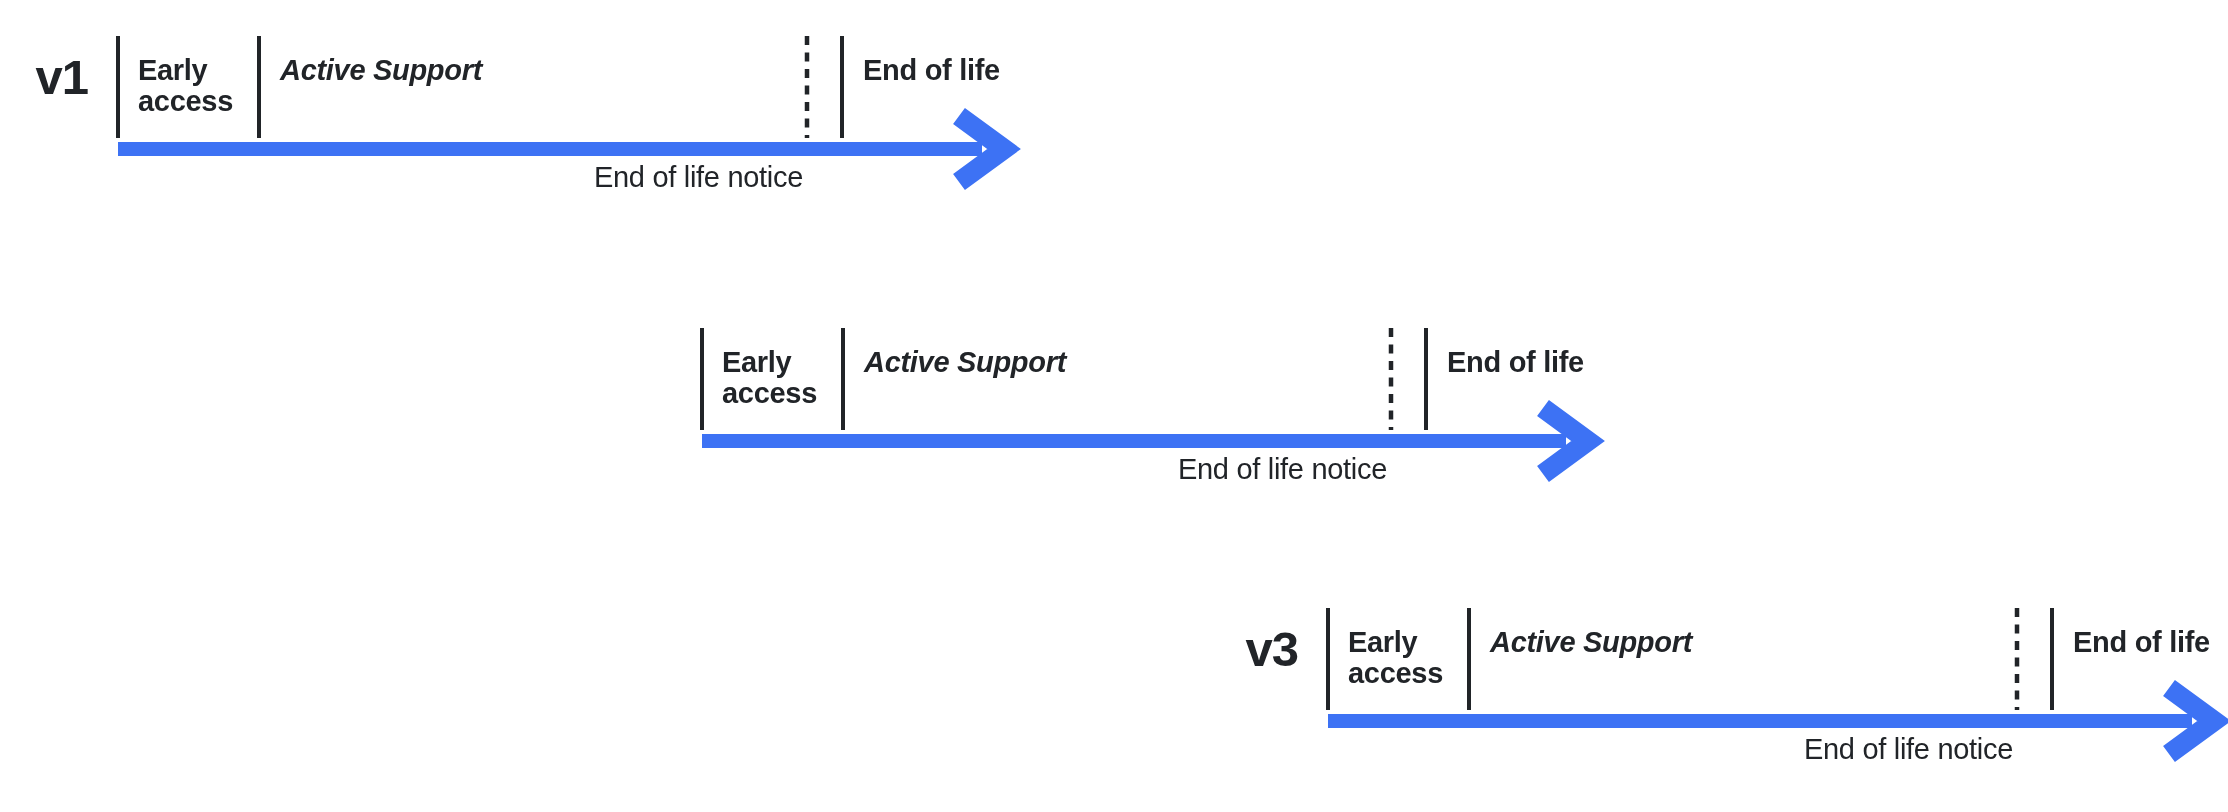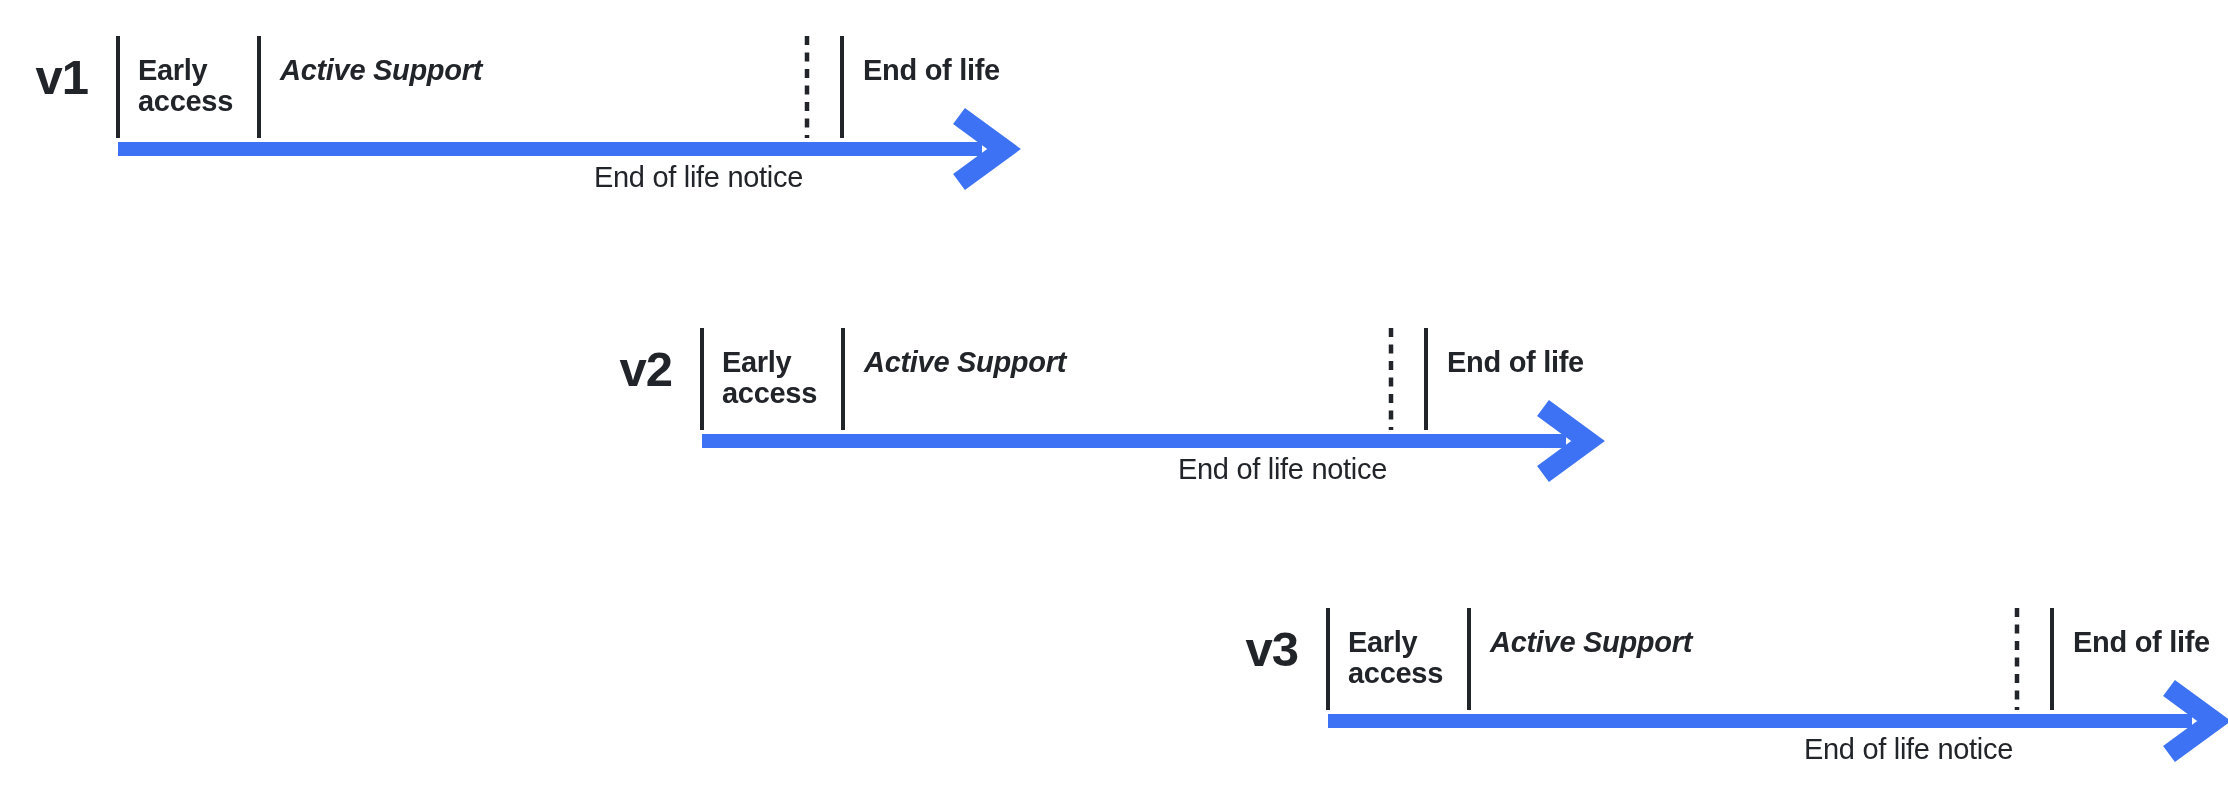--- a/index.html
+++ b/index.html
@@ -86,21 +86,20 @@
       <rect x="0" y="106" width="864" height="14" fill="#3D72F4"></rect>
       <polyline points="841,80 886,113 841,146" fill="none" stroke="#3D72F4" stroke-width="20" stroke-linejoin="miter" stroke-linecap="butt"></polyline>
     </svg>
     <div class="phase-label early">Early access</div>
     <div class="phase-label active">Active Support</div>
     <div class="phase-label eol">End of life</div>
     <div class="notice-label">End of life notice</div>
   </div>
 
   <div class="row v2">
-    <div class="version-label">v2</div>
     <svg class="timeline-svg" width="940" height="170" viewBox="-2 0 940 170">
       <line x1="0" y1="0" x2="0" y2="102" stroke="#212428" stroke-width="4"></line>
       <line x1="141" y1="0" x2="141" y2="102" stroke="#212428" stroke-width="4"></line>
       <line x1="689" y1="0" x2="689" y2="102" stroke="#212428" stroke-width="4.5" stroke-dasharray="9 7.5"></line>
       <line x1="724" y1="0" x2="724" y2="102" stroke="#212428" stroke-width="4"></line>
       <rect x="0" y="106" width="864" height="14" fill="#3D72F4"></rect>
       <polyline points="841,80 886,113 841,146" fill="none" stroke="#3D72F4" stroke-width="20" stroke-linejoin="miter" stroke-linecap="butt"></polyline>
     </svg>
     <div class="phase-label early">Early access</div>
     <div class="phase-label active">Active Support</div>

